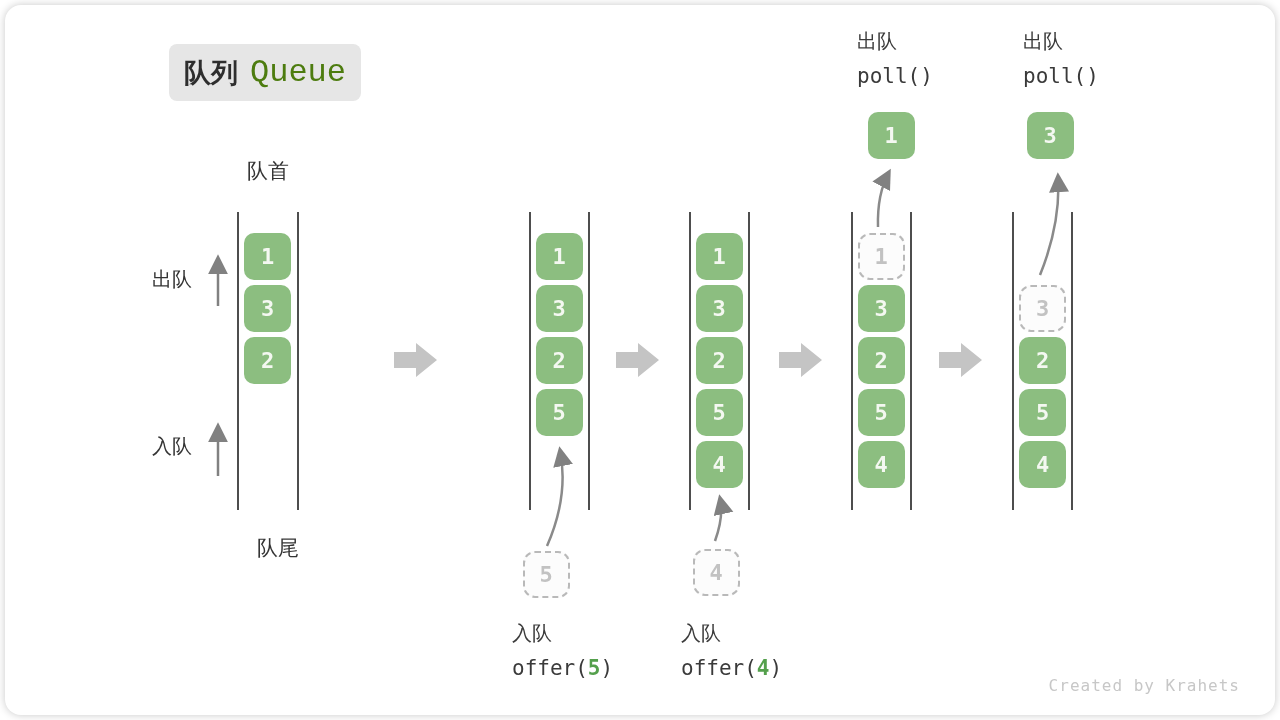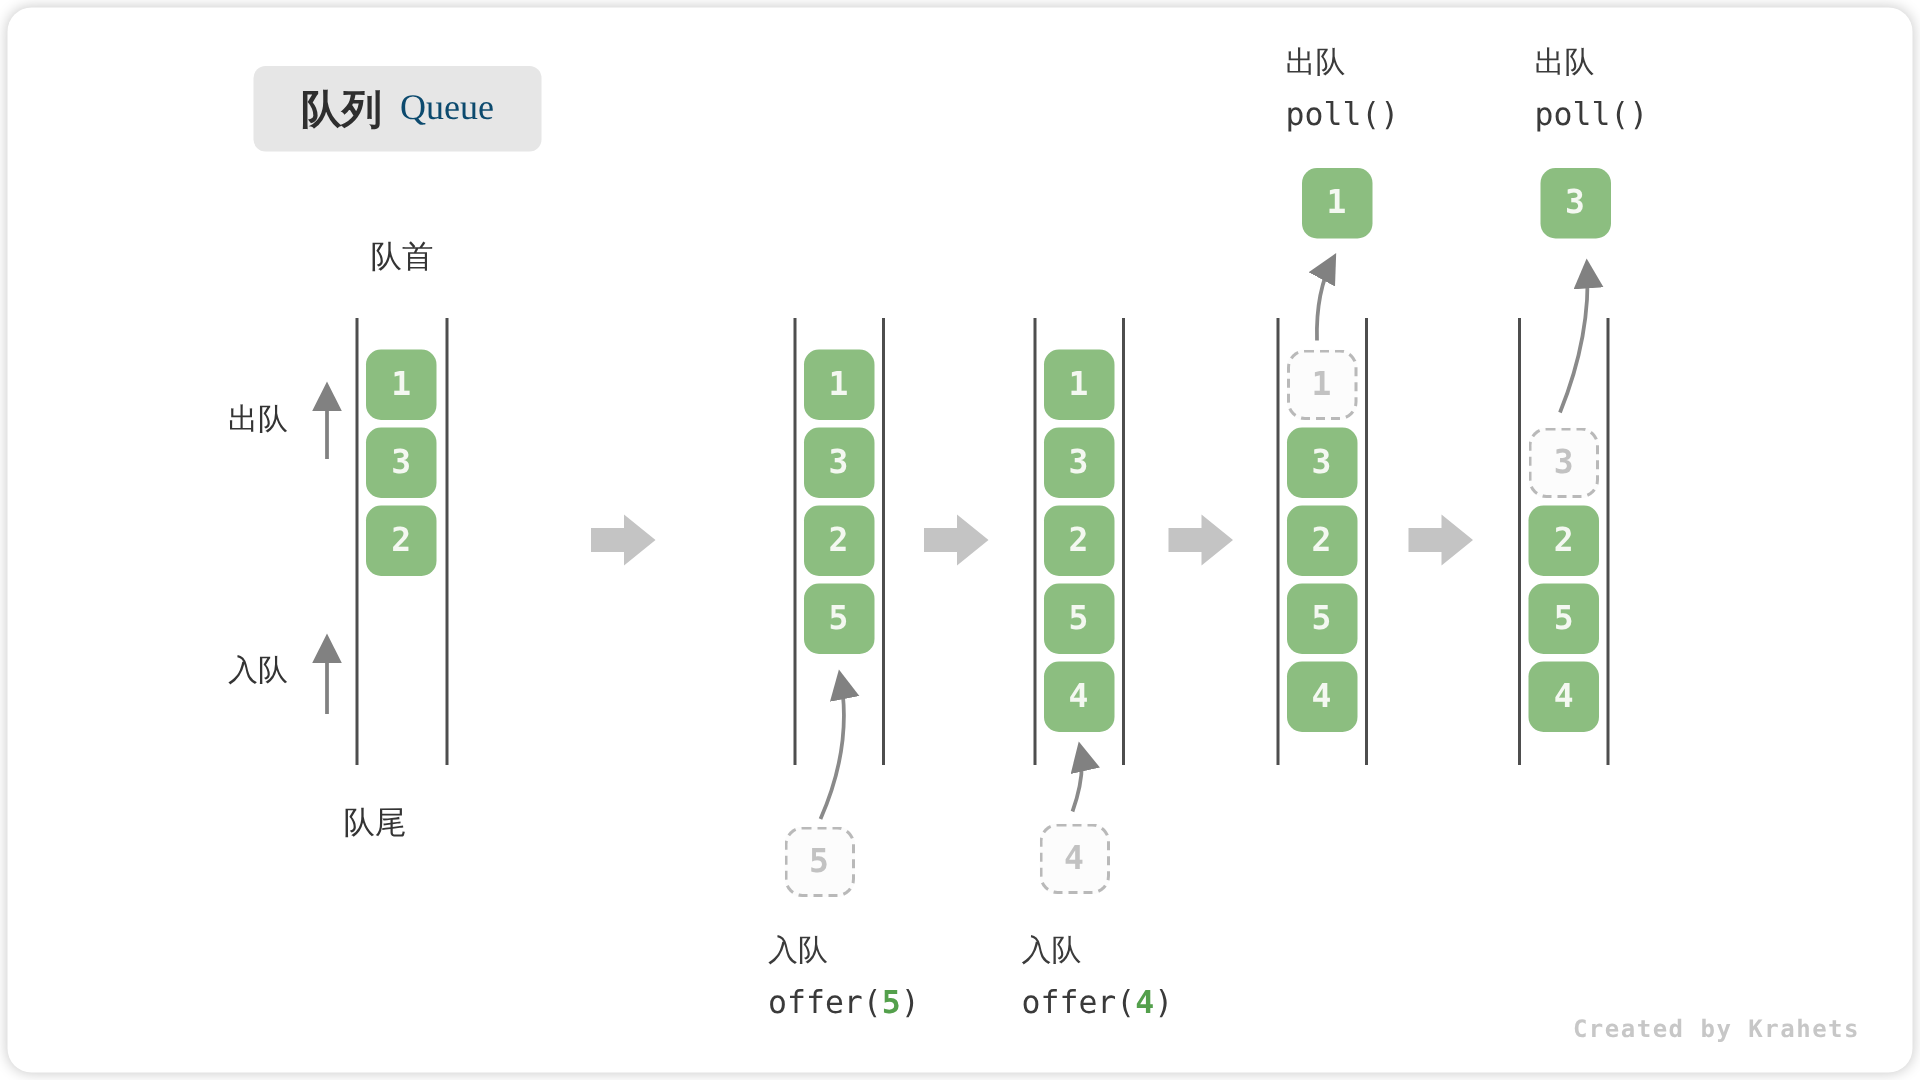--- a/index.html
+++ b/index.html
@@ -14,56 +14,56 @@
     background:#ffffff;border-radius:16px;
     box-shadow:0 0 9px rgba(0,0,0,0.22);
   }
   .mono{font-family:"DejaVu Sans Mono", monospace;}
   .title-badge{
     position:absolute;left:169px;top:44px;width:192px;height:57px;
     background:#e6e6e6;border-radius:8px;
     display:flex;align-items:center;justify-content:center;gap:12px;
   }
   .title-zh{font-size:27px;font-weight:bold;color:#2e2e2e;}
-  .title-en{font-family:Liberation Serif, serif;font-size:24px;color:#0c4a6e;}
+  .title-en{font-family:Liberation Mono, monospace;font-size:32px;color:#4d7c0f;}
   .lbl{position:absolute;font-weight:normal;font-size:21px;color:#343434;white-space:nowrap;}
   .lbl.center{width:62px;text-align:center;}
   .caption{position:absolute;white-space:nowrap;}
   .caption .zh{font-size:20px;color:#3b3b3b;margin-bottom:9px;}
   .caption .code{font-family:"DejaVu Sans Mono",monospace;font-size:21px;color:#3a3a3a;}
   .caption .arg{font-weight:bold;}
   .wall{position:absolute;width:2px;background:#4e4e4e;}
   .qbox{
     position:absolute;width:47px;height:47px;border-radius:10px;
     display:flex;align-items:center;justify-content:center;
     font-family:"DejaVu Sans Mono",monospace;font-weight:bold;font-size:22px;
     box-sizing:border-box;
   }
   .qbox.filled{color:#f4f8f1;}
   .qbox.dashed{
     background:#fcfcfc;border:2px dashed #b9b9b9;color:#c2c2c2;border-radius:12px;
   }
   .overlay{position:absolute;left:0;top:0;pointer-events:none;}
   .credit{
     position:absolute;right:40px;bottom:25px;
-    font-size:16px;color:#c7c7c7;letter-spacing:1px;font-weight:bold;
+    font-size:16px;color:#c7c7c7;letter-spacing:1px;
   }
 </style>
 </head>
 <body>
 
 <div class="card"></div>
 
 <div class="title-badge">
   <span class="title-zh">队列</span>
   <span class="title-en">Queue</span>
 </div>
 
 <div class="lbl center" style="left:237px;top:157px;">队首</div>
-<div class="lbl center" style="left:219px;top:534px;">队尾</div>
+<div class="lbl center" style="left:247px;top:534px;">队尾</div>
 <div class="lbl" style="left:152px;top:266px;font-size:20px;">出队</div>
 <div class="lbl" style="left:152px;top:433px;font-size:20px;">入队</div>
 
 <div class="caption" style="left:857px;top:28px;">
   <div class="zh">出队</div>
   <div class="code">poll()</div>
 </div>
 <div class="caption" style="left:1023px;top:28px;">
   <div class="zh">出队</div>
   <div class="code">poll()</div>

